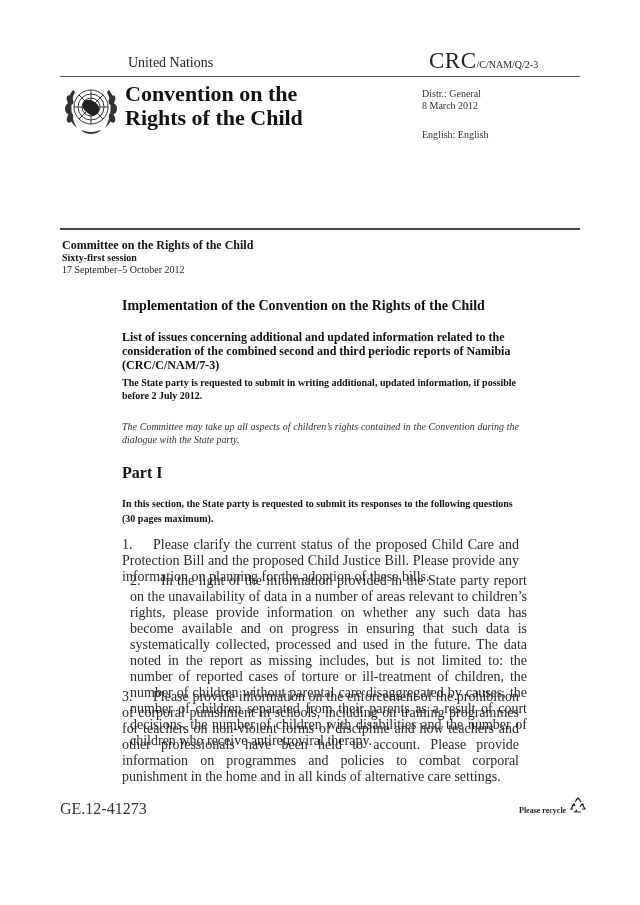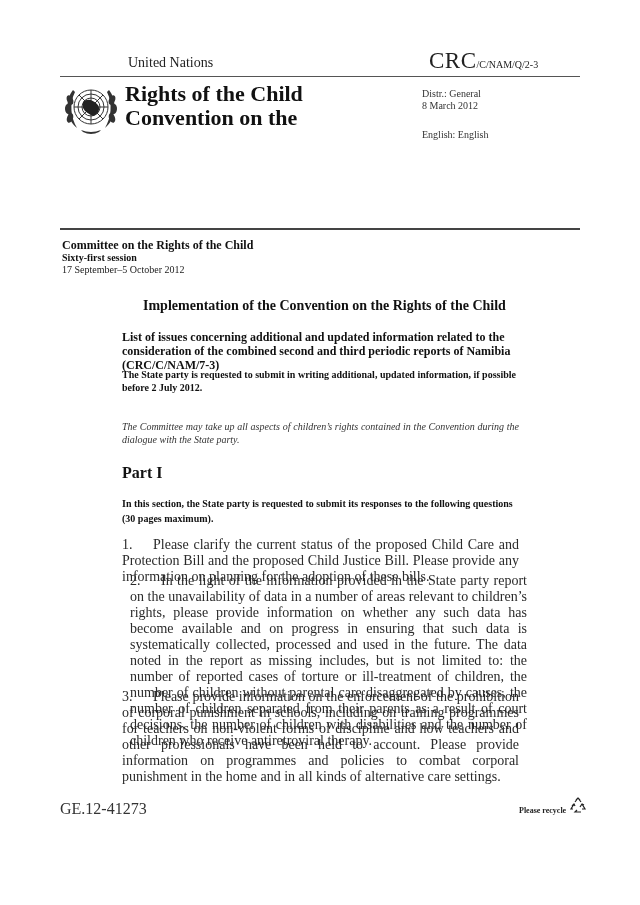--- a/index.html
+++ b/index.html
@@ -23,23 +23,23 @@
 
     .rule-thick { left: 60px; top: 228px; width: 520px; height: 2px; background: #444; }
 
     .committee { left: 62px; top: 238px; }
     .committee .c-name { font-size: 12px; font-weight: bold; line-height: 14px; color: #111; }
     .committee .c-session { font-size: 10px; font-weight: bold; line-height: 12px; color: #111; }
     .committee .c-dates { font-size: 10px; line-height: 12px; color: #222; }
 
     
     .col { left: 122px; width: 397px; }
-    .h-impl { top: 298px; font-size: 14px; font-weight: bold; color: #111; margin-left: 21px; }
+    .h-impl { top: 298px; font-size: 14px; font-weight: bold; color: #111; }
     .h-list { top: 330px; font-size: 12px; font-weight: bold; line-height: 14px; color: #111; }
-    .request { top: 369px; font-size: 10px; font-weight: bold; line-height: 12.5px; color: #111; }
+    .request { top: 377px; font-size: 10px; font-weight: bold; line-height: 12.5px; color: #111; }
     .note { top: 421px; font-size: 10px; font-style: italic; line-height: 12.5px; color: #333; text-align: justify; }
     .part { top: 464px; font-size: 16px; font-weight: bold; color: #111; }
     .section-intro { top: 496px; font-size: 10px; font-weight: bold; line-height: 15px; color: #111; }
 
     .para { font-size: 14px; line-height: 16px; color: #2a2a2a; text-align: justify; font-family: Liberation Serif, serif; }
     .para .num { display: inline-block; width: 31px; }
     .p1 { top: 537px; }
     .p2 { top: 573px; margin-left: 8px; }
     .p3 { top: 689px; }
 
@@ -79,22 +79,22 @@
       <line x1="11" y1="27" x2="45" y2="27"></line>
       <line x1="28" y1="10" x2="28" y2="44"></line>
       <line x1="16" y1="15" x2="40" y2="39"></line>
       <line x1="40" y1="15" x2="16" y2="39"></line>
     </g>
     <path d="M20 22 C24 18, 30 20, 34 24 C38 28, 36 34, 30 36 C26 34, 22 32, 20 28 Z" fill="#222"></path>
   </svg>
 </div>
 
 <div class="abs title">
+  <div>Convention on the</div>
   <div>Rights of the Child</div>
-  <div>Convention on the</div>
 </div>
 
 <div class="abs distr">
   <div>Distr.: General</div>
   <div>8 March 2012</div>
 </div>
 <div class="abs original">English: English</div>
 
 <div class="abs rule-thick"></div>
 

